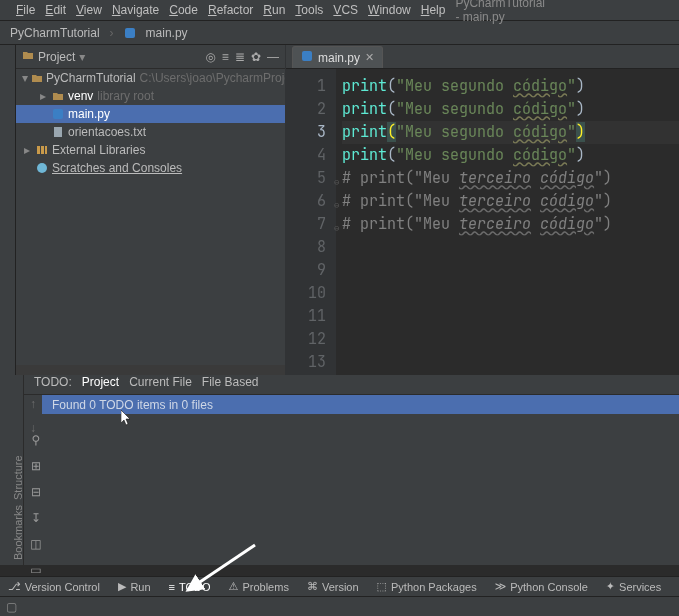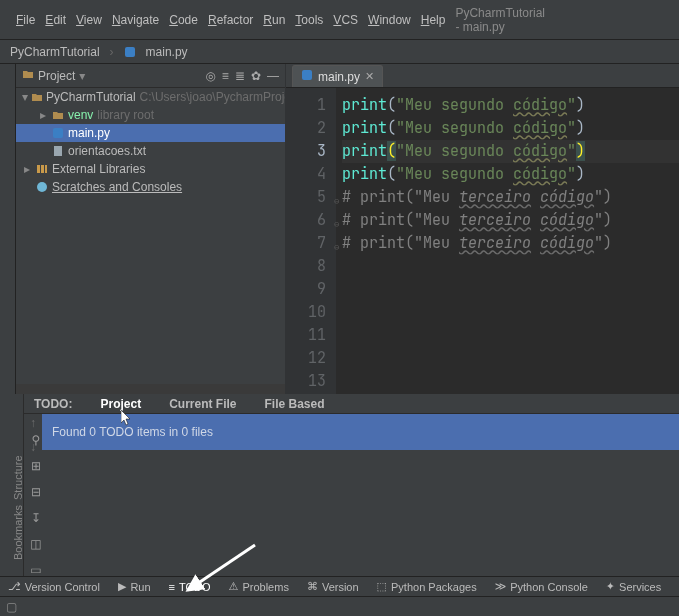--- a/index.html
+++ b/index.html
@@ -6,21 +6,21 @@
 body {
   width: 679px; height: 616px;
   background: #2b2b2b;
   font-family: "Segoe UI", Arial, sans-serif;
   font-size: 12px;
   color: #bbbbbb;
   overflow: hidden;
   position: relative;
 }
 .menubar {
-  height: 40px;
+  height: 21px;
   background: #3c3f41;
   display: flex;
   align-items: center;
   padding: 0 6px;
   border-bottom: 1px solid #222;
 }
 .app-icon {
   width: 16px; height: 16px;
   background: linear-gradient(135deg,#fdd835 0 50%,#4caf50 50% 100%);
   margin-right: 10px;
@@ -47,21 +47,21 @@
   height: 24px; display:flex; align-items:center; padding:0 6px; border-bottom:1px solid #2b2b2b;
 }
 .proj-header .label { display:flex; align-items:center; gap:4px;}
 .proj-header .spacer{flex:1;}
 .proj-header .icon-btn { margin-left:6px; color:#aaa; cursor:pointer;}
 .proj-tree { flex:1; overflow:auto; font-size:12px;}
 .tree-row { display:flex; align-items:center; height:18px; padding-left:6px; white-space:nowrap;}
 .tree-row.sel { background:#4b6eaf; color:#fff;}
 .tree-row .tw { display:inline-block; width:10px; text-align:center; color:#888;}
 .tree-row .ic { display:inline-flex; width:14px; height:14px; margin:0 3px; align-items:center; justify-content:center;}
-.tree-row .dim { color:#86efac;}
+.tree-row .dim { color:#ffffff;}
 .tree-row .lbl { }
 .tree-hint { color:#6d6d6d; margin-left:4px;}
 .proj-scroll { height:10px; background:#3a3a3a;}
 .editor-area { flex:1; display:flex; flex-direction:column; background:#2b2b2b;}
 .tabrow { height:24px; display:flex; align-items:flex-end; background:#3c3f41; border-bottom:1px solid #222;}
 .ed-tab {
   height:22px; background:#4e5254; border:1px solid #555;
   border-bottom:none; padding:2px 8px; margin-left:6px;
   display:flex; align-items:center; gap:5px; font-size:12px; color:#ddd;
   border-top-left-radius:3px; border-top-right-radius:3px;
@@ -79,27 +79,27 @@
 .paren.hl { background:#3b514d; color:#ffef28;}
 .str { color:#6a8759;}
 .und-warn { text-decoration: underline; text-decoration-color:#7a7a55; text-decoration-style: wavy;}
 .comment { color:#808080;}
 .comment .und-sp { text-decoration: underline; text-decoration-color:#6b6b6b; text-decoration-style: wavy; font-style: italic;}
 .fold { position:absolute; left:-8px; color:#555; font-size:9px; top:4px;}
 
 .todo-panel { height: 190px; background:#3c3f41; display:flex;}
 .todo-left { width:24px; background:#3c3f41; border-right:1px solid #2b2b2b;}
 .todo-main { flex:1; display:flex; flex-direction:column;}
-.todo-tabs { height:20px; display:flex; align-items:center; gap:28px; padding:0 10px; font-size:12px; color:#bbb; border-bottom:1px solid #2b2b2b;font-weight:bold;}
+.todo-tabs { height:20px; display:flex; align-items:flex-start; gap:10px; padding:0 10px; font-size:12px; color:#bbb; border-bottom:1px solid #2b2b2b;}
 .todo-tabs .tt { cursor:pointer;}
 .todo-tabs .tt.active { color:#fff;}
 .todo-body { flex:1; display:flex;}
 .todo-gut { width:18px; display:flex; flex-direction:column; align-items:center; padding-top:2px; gap:10px; color:#6f6f6f;}
 .todo-content { flex:1;}
-.todo-found { height:36px; background:#4b6eaf; color:#cfd7e6; font-size:12px; display:flex; align-items:center; padding-left:10px;}
+.todo-found { height:19px; background:#4b6eaf; color:#cfd7e6; font-size:12px; display:flex; align-items:center; padding-left:10px;}
 .tool-col { position:absolute; left:28px; top:432px; display:flex; flex-direction:column; gap:10px; color:#9a9a9a;}
 .tool-col .tbtn { width:16px; height:16px; display:flex; align-items:center; justify-content:center; font-size:12px;}
 .side-labels { position:absolute; left:0; top:410px; transform:rotate(-90deg); transform-origin:left top; font-size:11px; color:#888; display:flex; gap:20px; white-space:nowrap;}
 
 .bottombar {
   position:absolute; left:0; bottom:20px; right:0; height:20px;
   background:#3c3f41; display:flex; align-items:center; padding:0 8px; gap:18px; font-size:11px; color:#bbb;
   border-top:1px solid #222;
 }
 .bottombar .bitem { display:flex; align-items:center; gap:4px; cursor:pointer;}

